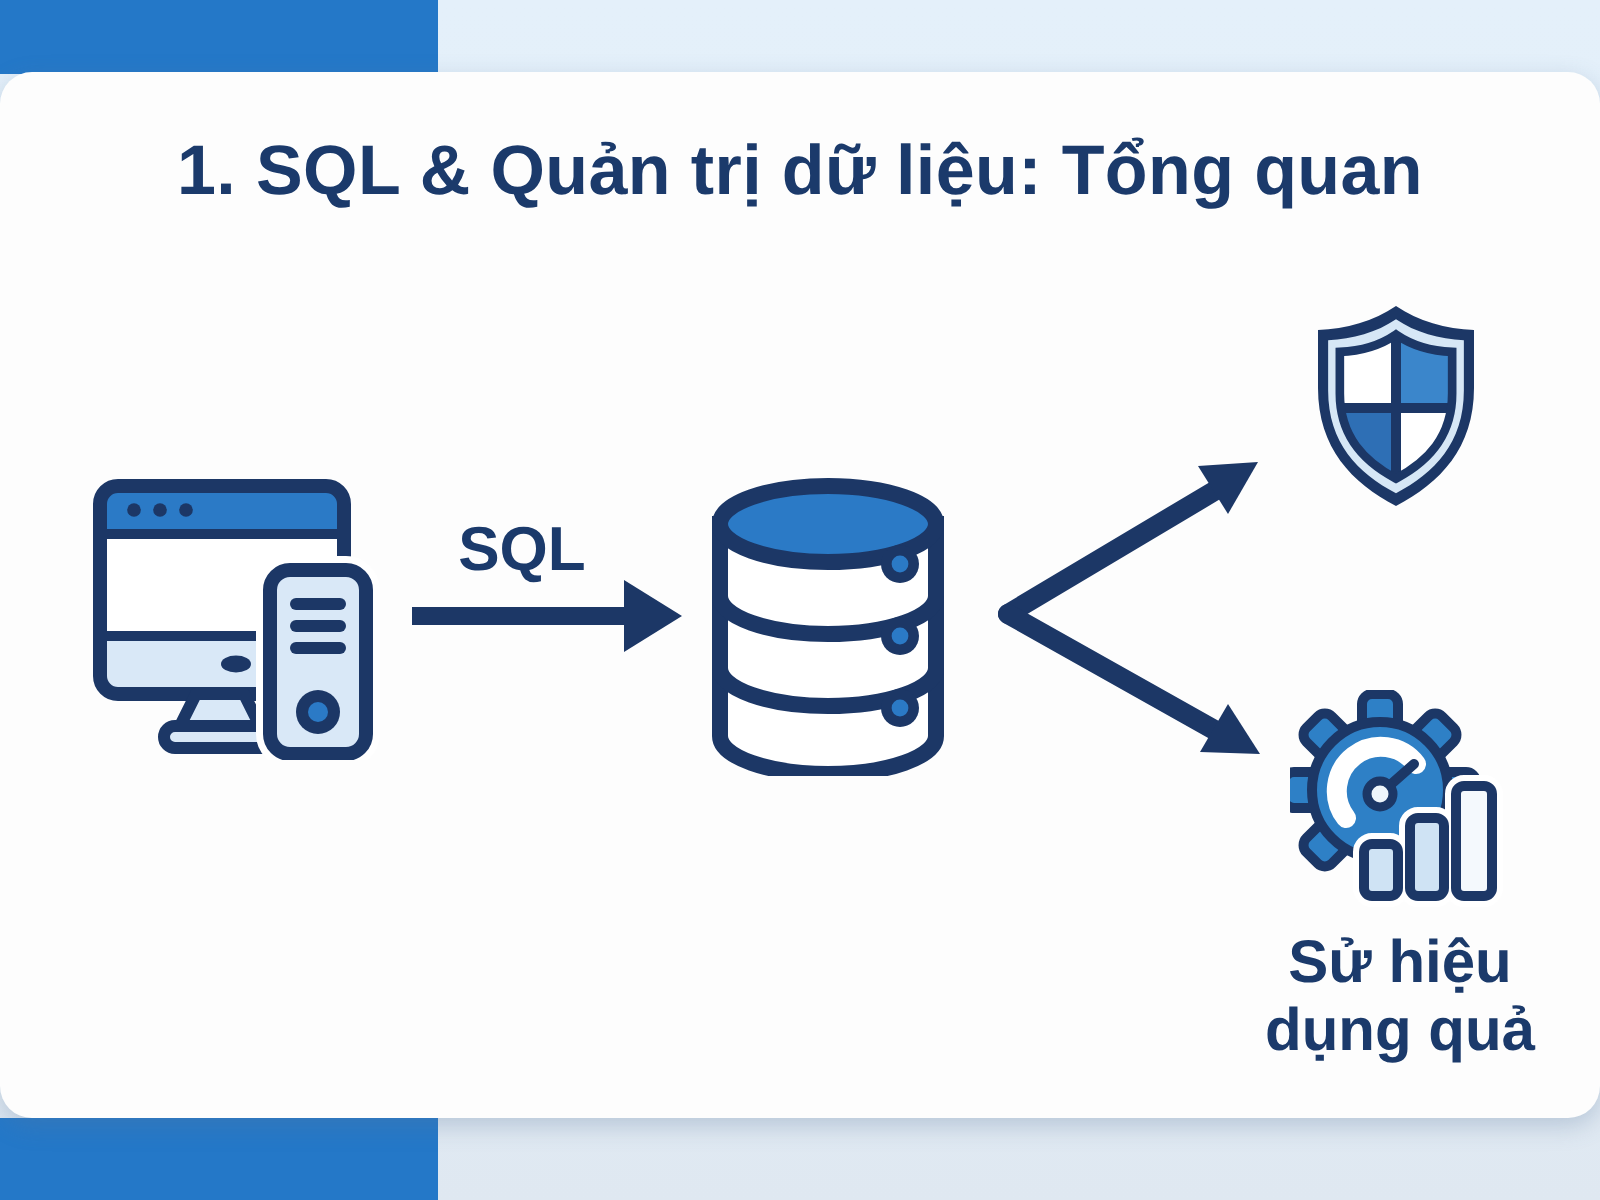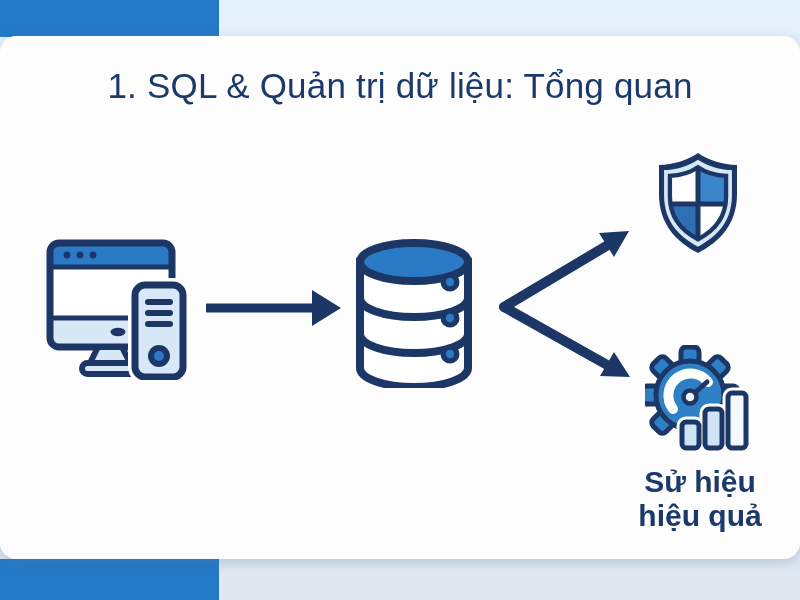--- a/index.html
+++ b/index.html
@@ -11,21 +11,21 @@
   .accent-bar{position:absolute;left:0;width:219px;background:#2478c8;}
   .accent-bar.top{top:0;height:37px;}
   .accent-bar.bottom{top:559px;height:41px;}
   .card{
     position:absolute;left:0;right:0;top:36px;bottom:41px;
     background:#fdfdfd;border-radius:16px;
     box-shadow:0 4px 12px rgba(90,120,155,0.30);
   }
   .title{
     position:absolute;left:0;right:0;top:66px;
-    text-align:center;font-size:35px;font-weight:normal;
+    text-align:center;font-size:35px;font-weight:bold;
     color:#1b3a6b;letter-spacing:0.2px;white-space:nowrap;
   }
   .icon{position:absolute;}
   .flow-label{
     position:absolute;left:226px;top:257px;width:70px;
     text-align:center;font-size:31px;font-weight:bold;color:#1b3a6b;
   }
   .branch-label{
     position:absolute;text-align:center;font-weight:bold;color:#1b3a6b;
     font-size:30px;line-height:1.12;
@@ -60,20 +60,21 @@
     <rect x="42" y="133" width="72" height="11" rx="5.5" fill="#d9e8f7" stroke="#1c3766" stroke-width="6"></rect>
     <rect x="95" y="55" width="48" height="92" rx="10" fill="#ffffff" stroke="#ffffff" stroke-width="14"></rect>
     <rect x="95" y="55" width="48" height="92" rx="10" fill="#d9e8f7" stroke="#1c3766" stroke-width="7"></rect>
     <rect x="105" y="69" width="28" height="6" rx="3" fill="#1c3766"></rect>
     <rect x="105" y="80" width="28" height="6" rx="3" fill="#1c3766"></rect>
     <rect x="105" y="91" width="28" height="6" rx="3" fill="#1c3766"></rect>
     <circle cx="119" cy="126" r="11" fill="#1c3766"></circle>
     <circle cx="119" cy="126" r="5" fill="#2b7ac6"></circle>
   </svg>
 
+  <div class="flow-label">SQL</div>
 
   <svg class="icon" style="left:200px;top:250px;" width="150" height="85" viewBox="200 250 150 85">
     <line x1="206" y1="308" x2="315" y2="308" stroke="#1c3766" stroke-width="9"></line>
     <polygon points="312,290 312,326 341,308" fill="#1c3766"></polygon>
   </svg>
 
   <svg class="icon" style="left:350px;top:238px;" width="130" height="150" viewBox="0 0 130 150">
     <path d="M10 24 L10 130 A54 19 0 0 0 118 130 L118 24 Z" fill="#ffffff" stroke="#1c3766" stroke-width="8"></path>
     <path d="M10 60 A54 19 0 0 0 118 60" fill="none" stroke="#1c3766" stroke-width="8"></path>
     <path d="M10 96 A54 19 0 0 0 118 96" fill="none" stroke="#1c3766" stroke-width="8"></path>
@@ -132,16 +133,16 @@
       <rect x="60" y="64" width="17" height="39" rx="4" fill="#ffffff" stroke="#ffffff" stroke-width="11"></rect>
       <rect x="83" y="48" width="18" height="55" rx="4" fill="#ffffff" stroke="#ffffff" stroke-width="11"></rect>
       <rect x="37" y="77" width="17" height="26" rx="4" fill="#cfe3f4" stroke="#1c3766" stroke-width="5"></rect>
       <rect x="60" y="64" width="17" height="39" rx="4" fill="#cfe3f4" stroke="#1c3766" stroke-width="5"></rect>
       <rect x="83" y="48" width="18" height="55" rx="4" fill="#f4f9fd" stroke="#1c3766" stroke-width="5"></rect>
     </g>
   </svg>
 
   <div class="branch-label efficient">
     <div>Sử hiệu</div>
-    <div>hiệu quả</div>
+    <div>dụng quả</div>
   </div>
 
 </div>
 
 </body></html>

